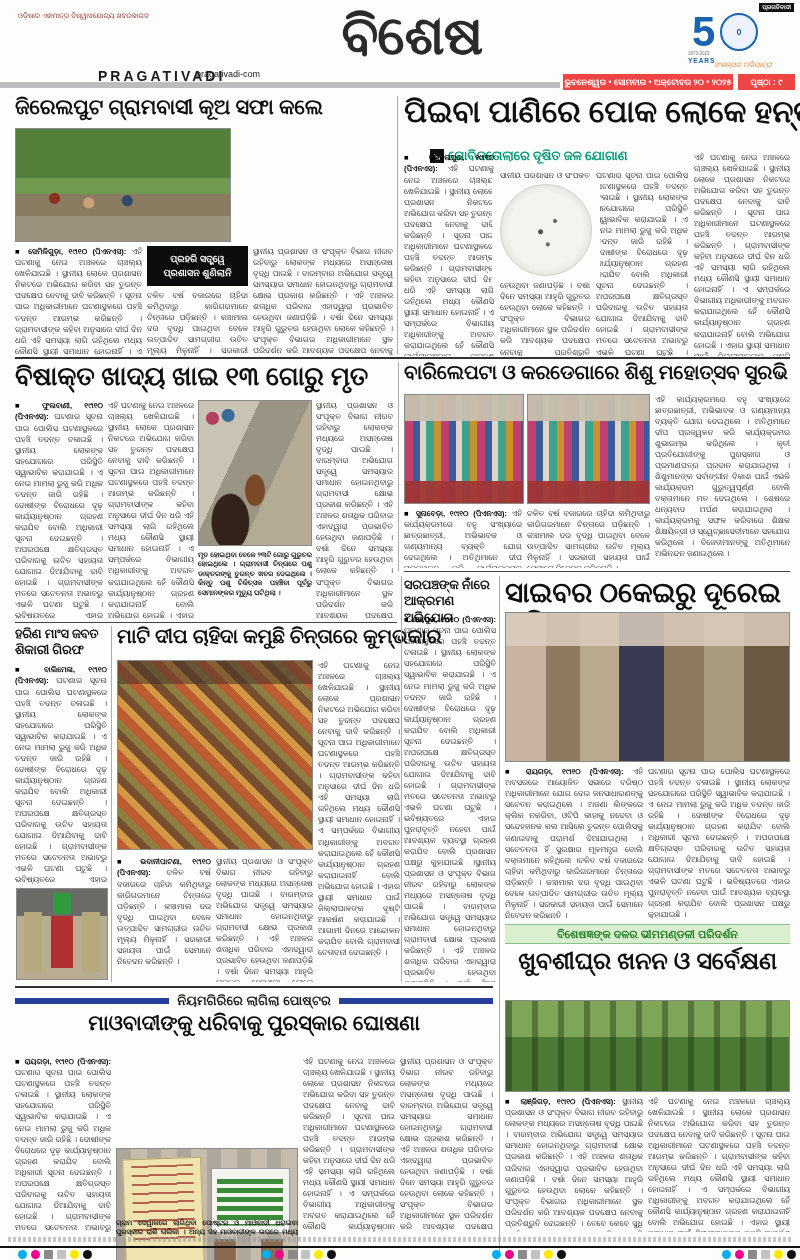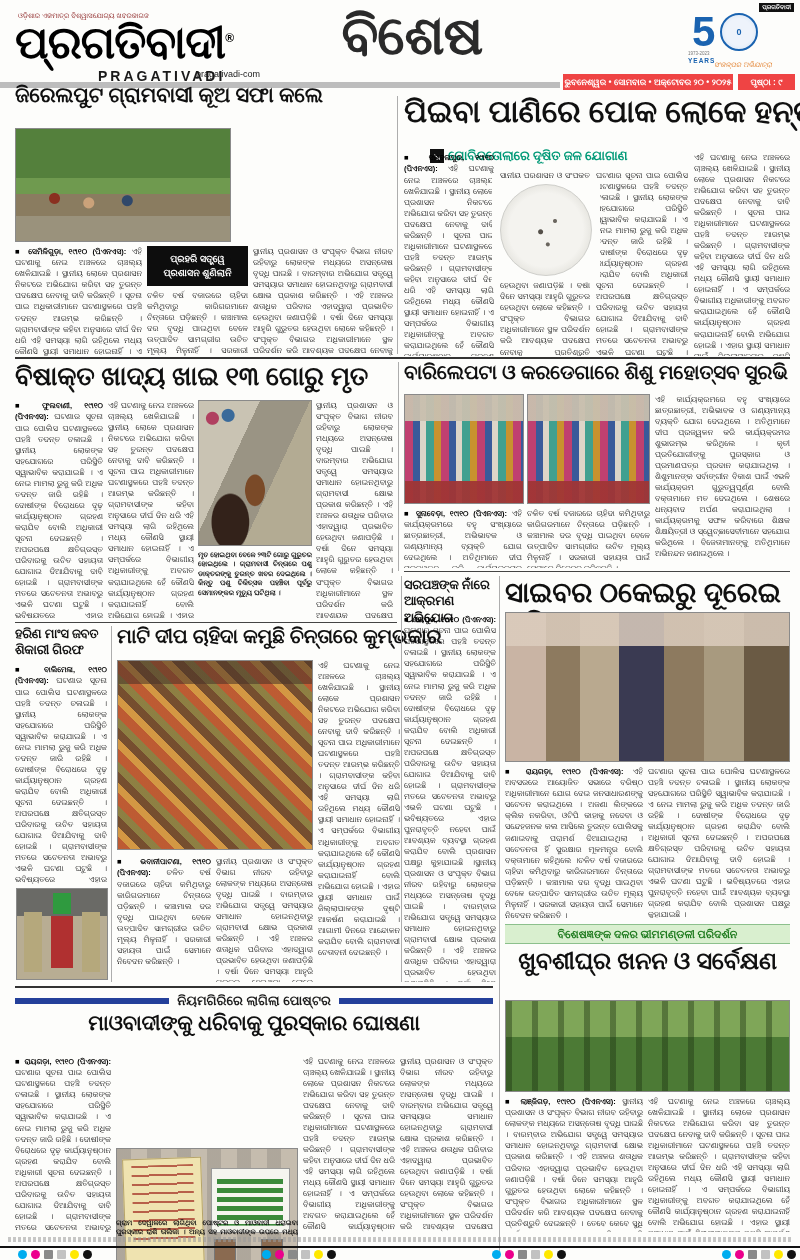--- a/index.html
+++ b/index.html
@@ -13,21 +13,21 @@
   .vrule { width:1px; background:#adadad; }
   .hrule { height:1px; background:#444; }
   .photo { border:1px solid #8a8a8a; overflow:hidden; }
   .kickbar { height:6px; background:#24409a; flex:1; }
   .regmark { display:flex; gap:4px; align-items:center; }
   .regmark i { display:inline-block; width:9px; height:9px; border-radius:50%; }
   .regmark i.sq { border-radius:1px; }
   .masthead { font-weight:900; font-size:45px; letter-spacing:-1px; color:#000; line-height:1; }
   .datebar { background:#ef4444; color:#fff; font-size:8.5px; font-weight:700; display:flex; align-items:center; justify-content:center; }
   .tealkick { color:#009977; font-weight:700; font-size:13px; letter-spacing:-0.2px; }
-  .greenband { background:#d9efcf; color:#1e7a1e; font-weight:700; font-size:11px; display:flex; align-items:center; justify-content:center; border-top:1px solid #8cc08c; border-bottom:1px solid #8cc08c;font-family:Liberation Serif, serif; }
+  .greenband { background:#d9efcf; color:#1e7a1e; font-weight:700; font-size:11px; display:flex; align-items:center; justify-content:center; border-top:1px solid #8cc08c; border-bottom:1px solid #8cc08c; }
   .blackbox { background:#0d0d0d; color:#fff; font-weight:700; font-size:9.5px; line-height:1.5; display:flex; flex-direction:column; align-items:center; justify-content:center; text-align:center; }
   
   .ph-well { background:
       radial-gradient(circle at 18% 62%, #8a3020 0 5px, transparent 6px),
       radial-gradient(circle at 34% 66%, #caa27a 0 5px, transparent 6px),
       radial-gradient(circle at 52% 64%, #30486a 0 5px, transparent 6px),
       linear-gradient(180deg,#54803c 0 44%,#6f9a4f 44% 58%,#8a7c60 58% 78%,#9a927c 78% 100%); }
   .ph-cattle { background:
       radial-gradient(ellipse at 28% 84%, #33221a 0 16%, transparent 17%),
       radial-gradient(ellipse at 50% 62%, #7a4a28 0 12%, transparent 13%),
@@ -68,42 +68,41 @@
       radial-gradient(circle at 50% 50%, #f4f3ef 0 58%, #e2e1db 78%, #cfcec8 100%); }
   .imprint { background:repeating-linear-gradient(90deg,#9a9a9a 0 3px, transparent 3px 5px); opacity:.55; }
   .emblem { width:38px; height:38px; border-radius:50%; border:2px solid #1a63b0; background:radial-gradient(circle,#eef3fb 0 55%, #cfe0f2 100%); display:flex; align-items:center; justify-content:center; color:#1a63b0; font-size:9px; font-weight:700; }
 </style>
 </head>
 <body>
 
 <div id="page">
 
   <div class="abs" style="left:18px;top:12px;font-size:7px;color:#8a2020;">ଓଡ଼ିଶାର ଏକମାତ୍ର ବିଶ୍ୱାସଯୋଗ୍ୟ ଖବରକାଗଜ</div>
-  <div class="abs masthead" style="left:15px;top:20px;"><span>ପ୍ରଗତିବାଦୀ</span><sup style="font-size:12px;">®</sup></div>
   <div class="abs" style="left:98px;top:68px;font-size:14px;font-weight:700;letter-spacing:3px;">PRAGATIVADI</div>
   <div class="abs" style="left:196px;top:69px;font-size:9px;font-weight:400;">pragativadi-com</div>
 
   <div class="abs" style="left:282px;top:4px;width:260px;text-align:center;font-size:54px;font-weight:700;color:#2a2a2a;letter-spacing:-1px;">ବିଶେଷ</div>
 
   <div class="abs" style="left:686px;top:3px;width:110px;height:70px;">
     <div class="abs" style="right:2px;top:0;font-size:6px;font-weight:700;background:#111;color:#fff;padding:1px 3px;">ପ୍ରଗତିବାଦୀ</div>
     <div class="abs" style="left:6px;top:8px;font-size:42px;font-weight:800;color:#1a63b0;line-height:1;">5</div>
     <div class="abs emblem" style="left:34px;top:10px;">
         <span>0</span>
       </div>
     <div class="abs" style="left:2px;top:48px;font-size:4.5px;color:#777;">1973-2023</div>
     <div class="abs" style="left:2px;top:54px;font-size:6.5px;font-weight:700;color:#1a63b0;letter-spacing:1px;">YEARS</div>
     <div class="abs" style="left:28px;top:58px;font-size:7px;font-style:italic;color:#e07820;white-space:nowrap;">ସଂକଳ୍ପର ଅଭିଯାତ୍ରା</div>
   </div>
 
   <div class="abs" style="left:0;top:82px;width:560px;height:6px;background:#bdbdbd;"></div>
   <div class="abs datebar" style="left:563px;top:74px;width:170px;height:16px;">ଭୁବନେଶ୍ୱର • ସୋମବାର • ଅକ୍ଟୋବର ୨୦ • ୨୦୨୫</div>
   <div class="abs datebar" style="left:738px;top:74px;width:57px;height:16px;">ପୃଷ୍ଠା : ୯</div>
 
-  <div class="abs hl" style="left:15px;top:84px;width:378px;font-size:21px;">ଜିରେଲପୁଟ ଗ୍ରାମବାସୀ କୂଅ ସଫା କଲେ</div>
+  <div class="abs hl" style="left:15px;top:96px;width:378px;font-size:21px;">ଜିରେଲପୁଟ ଗ୍ରାମବାସୀ କୂଅ ସଫା କଲେ</div>
   <div class="abs photo ph-well" style="left:15px;top:128px;width:216px;height:114px;"></div>
   <div class="abs blackbox" style="left:147px;top:246px;width:101px;height:40px;">
     <span>ପ୍ରହରି ସତ୍ତ୍ୱେ</span>
     <span>ପ୍ରଶାସନ ଶୁଣିଲାନି</span>
   </div>
   <div class="abs col" style="left:15px;top:246px;width:127px;height:110px;"><b class="byline">■ ସେମିଳିଗୁଡ଼ା, ୧୯ା୧୦ (ପିଏନଏସ): </b><span>ଏହି ଘଟଣାକୁ ନେଇ ଅଞ୍ଚଳରେ ଚାଞ୍ଚଲ୍ୟ ଖେଳିଯାଇଛି । ସ୍ଥାନୀୟ ଲୋକେ ପ୍ରଶାସନ ନିକଟରେ ଅଭିଯୋଗ କରିବା ସହ ତୁରନ୍ତ ପଦକ୍ଷେପ ନେବାକୁ ଦାବି କରିଛନ୍ତି । ସୂଚନା ପାଇ ଅଧିକାରୀମାନେ ଘଟଣାସ୍ଥଳରେ ପହଞ୍ଚି ତଦନ୍ତ ଆରମ୍ଭ କରିଛନ୍ତି । ଗ୍ରାମବାସୀଙ୍କ କହିବା ଅନୁସାରେ ଦୀର୍ଘ ଦିନ ଧରି ଏହି ସମସ୍ୟା ଲାଗି ରହିଥିଲେ ମଧ୍ୟ କୌଣସି ସ୍ଥାୟୀ ସମାଧାନ ହୋଇନାହିଁ । ଏ ସମ୍ପର୍କରେ ବିଭାଗୀୟ ଅଧିକାରୀଙ୍କୁ ଅବଗତ କରାଯାଇଥିଲେ ହେଁ କୌଣସି କାର୍ଯ୍ୟାନୁଷ୍ଠାନ ଗ୍ରହଣ କରାଯାଇନାହିଁ ବୋଲି ଅଭିଯୋଗ ହୋଇଛି । ଏହାର ସ୍ଥାୟୀ ସମାଧାନ ପାଇଁ ଜିଲ୍ଲାପାଳଙ୍କ ଦୃଷ୍ଟି ଆକର୍ଷଣ କରାଯାଇଛି । ଆଗାମୀ ଦିନରେ ଆନ୍ଦୋଳନ କରାଯିବ ବୋଲି ଗ୍ରାମବାସୀ ଚେତାବନୀ ଦେଇଛନ୍ତି ।</span></div>
   <div class="abs col" style="left:147px;top:290px;width:101px;height:66px;"><span>ଚଳିତ ବର୍ଷ ବଜାରରେ ଚାହିଦା କମିଥିବାରୁ କାରିଗରମାନେ ଚିନ୍ତାରେ ପଡ଼ିଛନ୍ତି । କଞ୍ଚାମାଲ ଦର ବୃଦ୍ଧି ପାଇଥିବା ବେଳେ ଉତ୍ପାଦିତ ସାମଗ୍ରୀର ଉଚିତ ମୂଲ୍ୟ ମିଳୁନାହିଁ । ସରକାରୀ ସହାୟତା ପାଇଁ ସେମାନେ ନିବେଦନ କରିଛନ୍ତି ।</span></div>
   <div class="abs col" style="left:253px;top:246px;width:140px;height:110px;"><span>ସ୍ଥାନୀୟ ପ୍ରଶାସନ ଓ ସଂପୃକ୍ତ ବିଭାଗ ନୀରବ ରହିବାରୁ ଲୋକଙ୍କ ମଧ୍ୟରେ ଅସନ୍ତୋଷ ବୃଦ୍ଧି ପାଇଛି । ବାରମ୍ବାର ଅଭିଯୋଗ ସତ୍ତ୍ୱେ ସମସ୍ୟାର ସମାଧାନ ହୋଇନଥିବାରୁ ଗ୍ରାମବାସୀ କ୍ଷୋଭ ପ୍ରକାଶ କରିଛନ୍ତି । ଏହି ଅଞ୍ଚଳର ଶତାଧିକ ପରିବାର ଏହାଦ୍ୱାରା ପ୍ରଭାବିତ ହେଉଥିବା ଜଣାପଡ଼ିଛି । ବର୍ଷା ଦିନେ ସମସ୍ୟା ଆହୁରି ଗୁରୁତର ହେଉଥିବା ଲୋକେ କହିଛନ୍ତି । ସଂପୃକ୍ତ ବିଭାଗର ଅଧିକାରୀମାନେ ସ୍ଥଳ ପରିଦର୍ଶନ କରି ଆବଶ୍ୟକ ପଦକ୍ଷେପ ନେବାକୁ ପ୍ରତିଶ୍ରୁତି ଦେଇଛନ୍ତି । ତେବେ କେବେ ସୁଧି କାର୍ଯ୍ୟ ଆରମ୍ଭ ହେବ ତାହା ଦେଖିବାକୁ ବାକି ରହିଲା । ଏନେଇ ଜନସାଧାରଣଙ୍କ ମଧ୍ୟରେ ତୀବ୍ର ପ୍ରତିକ୍ରିୟା ପ୍ରକାଶ ପାଇଛି ।</span></div>
 
   <div class="abs vrule" style="left:397px;top:96px;height:258px;"></div>

